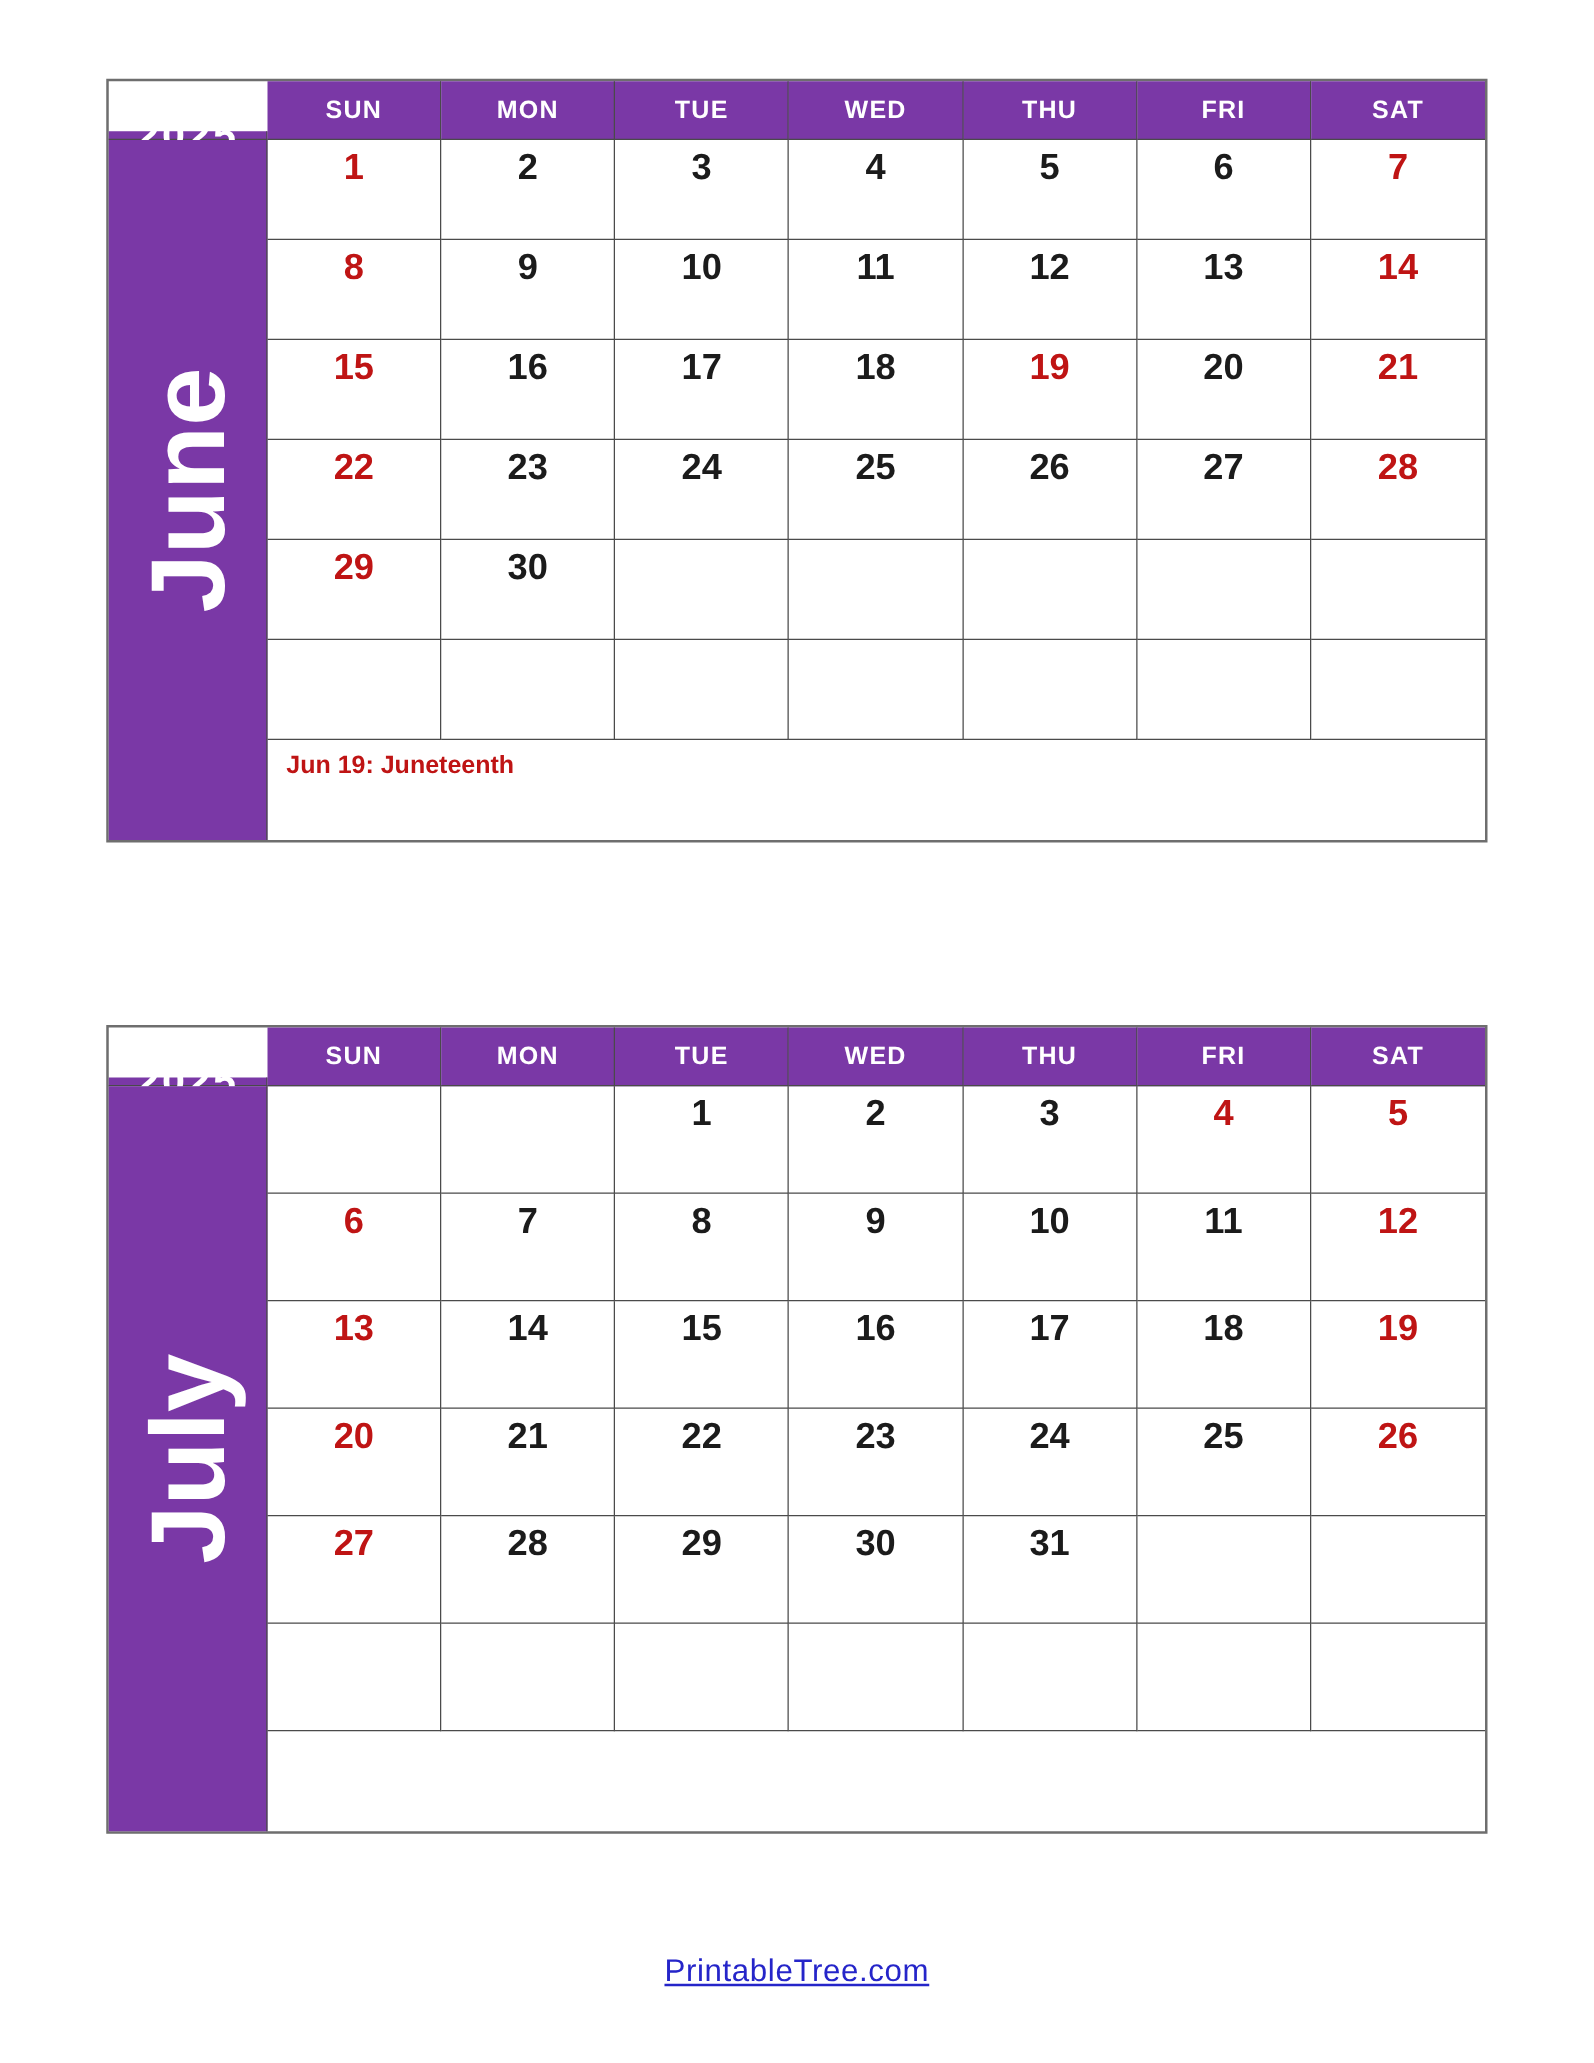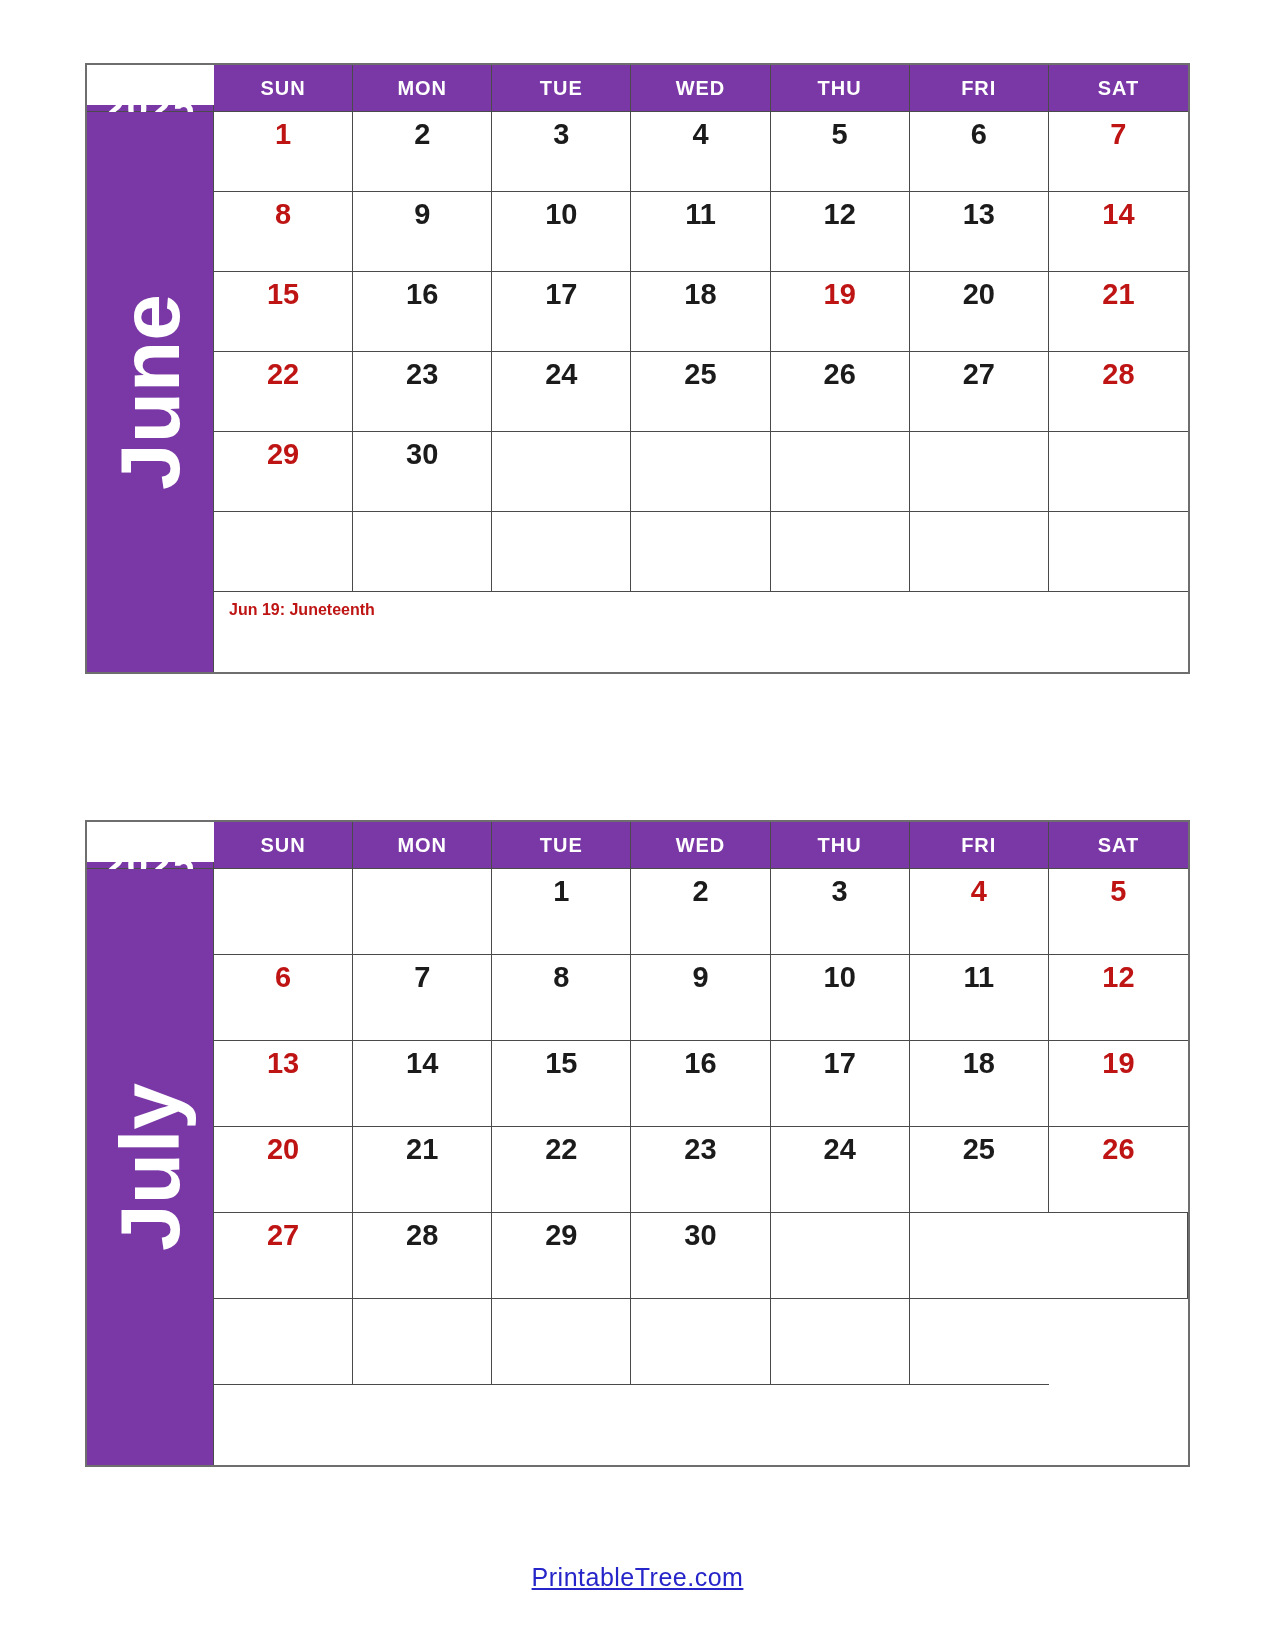--- a/index.html
+++ b/index.html
@@ -28,39 +28,39 @@
     border-right:1px solid var(--grid-line);
     border-bottom:1px solid var(--grid-line);
   }
   .noR{border-right:none;text-align:right;}
   .hdr{
     background:var(--header-purple);color:var(--header-text);
     display:flex;align-items:center;justify-content:center;
     font-weight:bold;font-size:20px;letter-spacing:1px;
     grid-row:1;
   }
-  .year{font-size:38px;letter-spacing:2px;grid-column:1;margin-top:40px;}
+  .year{font-size:33px;letter-spacing:2px;grid-column:1;margin-top:40px;}
   .sidebar{
     grid-column:1;grid-row:2 / span 7;
     background:var(--header-purple);
     border-right:1px solid var(--grid-line);
     display:flex;align-items:center;justify-content:center;overflow:hidden;
   }
   .month{
     transform:rotate(-90deg);white-space:nowrap;
     color:var(--header-text);font-weight:bold;font-size:84px;line-height:1;
   }
   .date{
     font-weight:bold;font-size:29px;color:var(--date-black);
     text-align:center;padding-top:6px;line-height:1.15;
   }
   .date.red{color:var(--red);}
   .holiday{
     grid-column:2 / span 7;border-bottom:none;
-    font-weight:bold;font-size:16px;color:var(--red);
+    font-weight:bold;font-size:20px;color:var(--red);
     padding:9px 0 16px 15px;text-align:left;
   }
   .footer{position:absolute;top:1563px;left:0;width:100%;text-align:center;}
   .footer a{
     color:var(--link-blue);font-size:25px;text-decoration:underline;
     letter-spacing:0.5px;
   }
 </style>
 </head>
 <body>
@@ -158,20 +158,21 @@
     <div class="cell date">21</div>
     <div class="cell date">22</div>
     <div class="cell date">23</div>
     <div class="cell date">24</div>
     <div class="cell date">25</div>
     <div class="cell date red noR">26</div>
     <div class="cell date red">27</div>
     <div class="cell date">28</div>
     <div class="cell date">29</div>
     <div class="cell date">30</div>
+    <div class="cell date">31</div>
     <div class="cell date"></div>
     <div class="cell date noR"></div>
     <div class="cell date"></div>
     <div class="cell date"></div>
     <div class="cell date"></div>
     <div class="cell date"></div>
     <div class="cell date"></div>
     <div class="cell date"></div>
     <div class="cell date noR"></div>
   </div>

